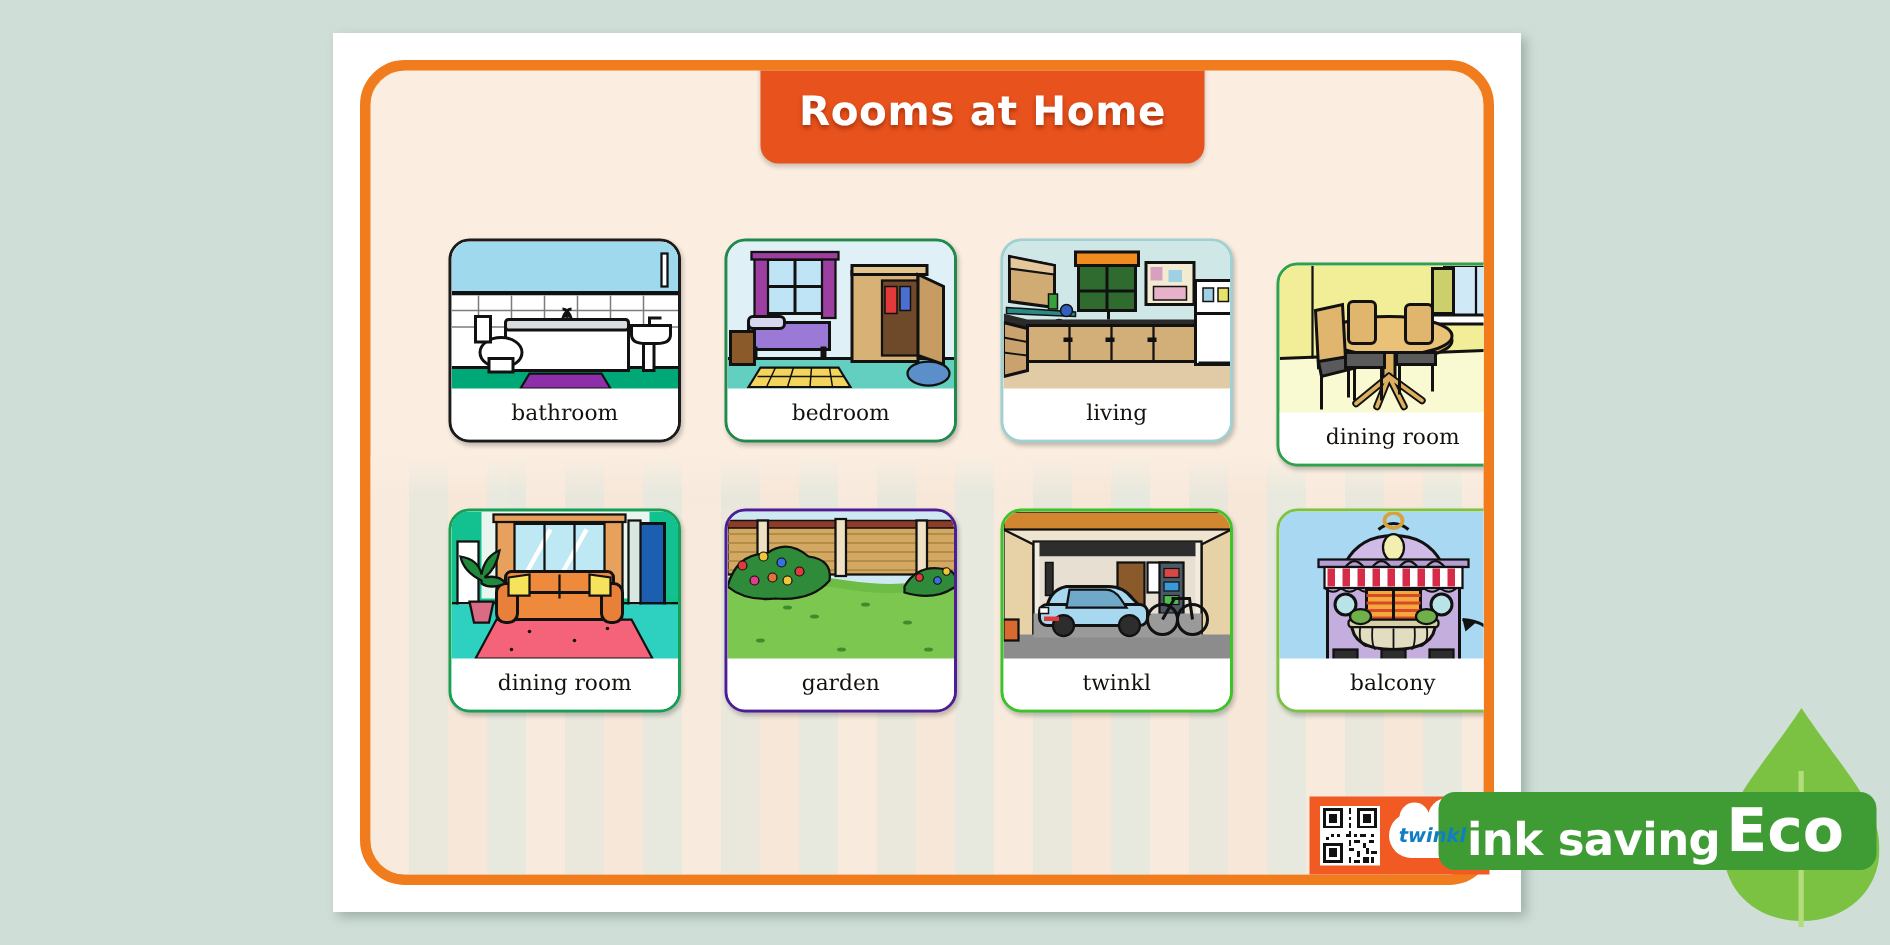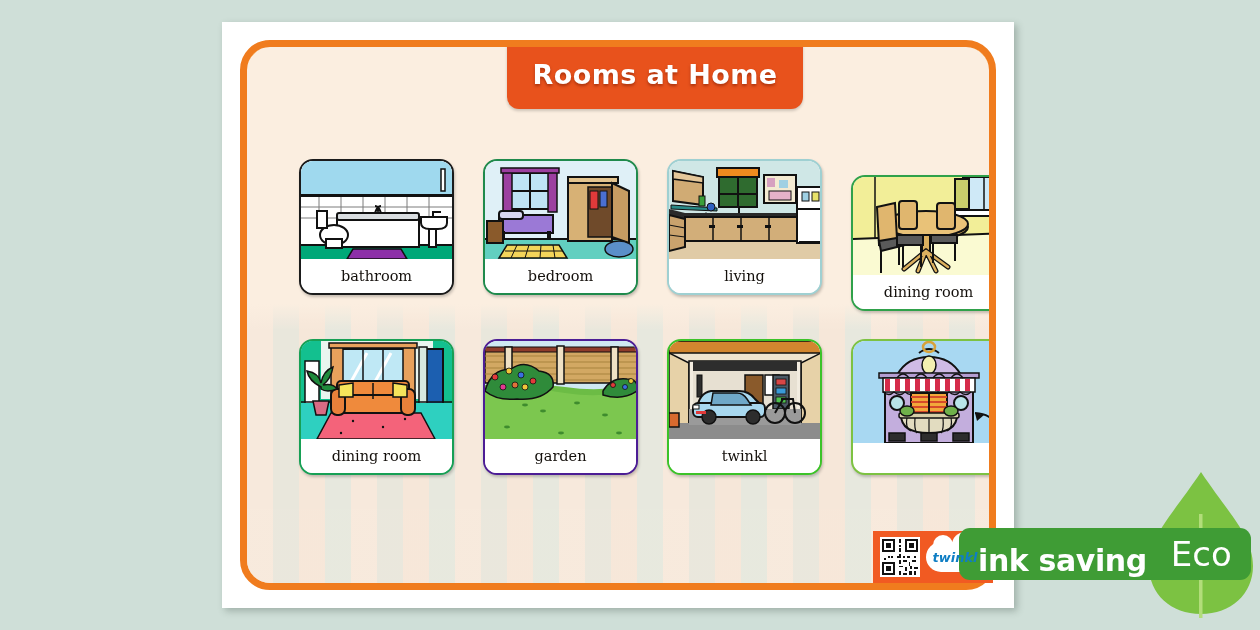--- a/index.html
+++ b/index.html
@@ -103,22 +103,22 @@
   .ecobar{
     position:absolute;left:3px;top:58px;width:292px;height:52px;
     background:#3f9c35;border-radius:11px;
     display:flex;align-items:center;
   }
   .ecobar .t1{
     color:#fff;font-size:30px;font-weight:bold;margin-left:19px;
     font-family:"DejaVu Sans",sans-serif;letter-spacing:-.4px;margin-top:12px;
   }
   .ecobar .t2{
-    position:relative;z-index:3;color:#fff;font-size:34px;font-weight:normal;
-    margin-left:24px;font-family:"DejaVu Sans",sans-serif;
+    position:relative;z-index:3;color:#fff;font-size:40px;font-weight:bold;
+    margin-left:4px;font-family:"DejaVu Sans",sans-serif;
   }
 </style>
 </head>
 <body>
 
 <div id="root">
 
   <div class="sheet">
     <div class="frame">
       <div class="wallpaper"></div>
@@ -534,20 +534,21 @@
               <g fill="#2d2d2d" stroke="#111" stroke-width="1.5">
                 <rect x="36" y="92" width="16" height="8"></rect>
                 <rect x="68" y="92" width="16" height="8"></rect>
                 <rect x="100" y="92" width="16" height="8"></rect>
               </g>
 
               <path d="M140 96 q8 -22 -18 -24" fill="none" stroke="#111" stroke-width="2"></path>
               <polygon points="122,72 131,74 124,80" fill="#111"></polygon>
             </svg>
           </div>
+          <div class="lbl">balcony</div>
         </div>
 
       </div>
     </div>
   </div>
 
   <div class="twinkl">
     <svg class="qr" viewBox="0 0 21 21" shape-rendering="crispEdges">
       <rect width="21" height="21" fill="#fff"></rect>
       <g fill="#111">

